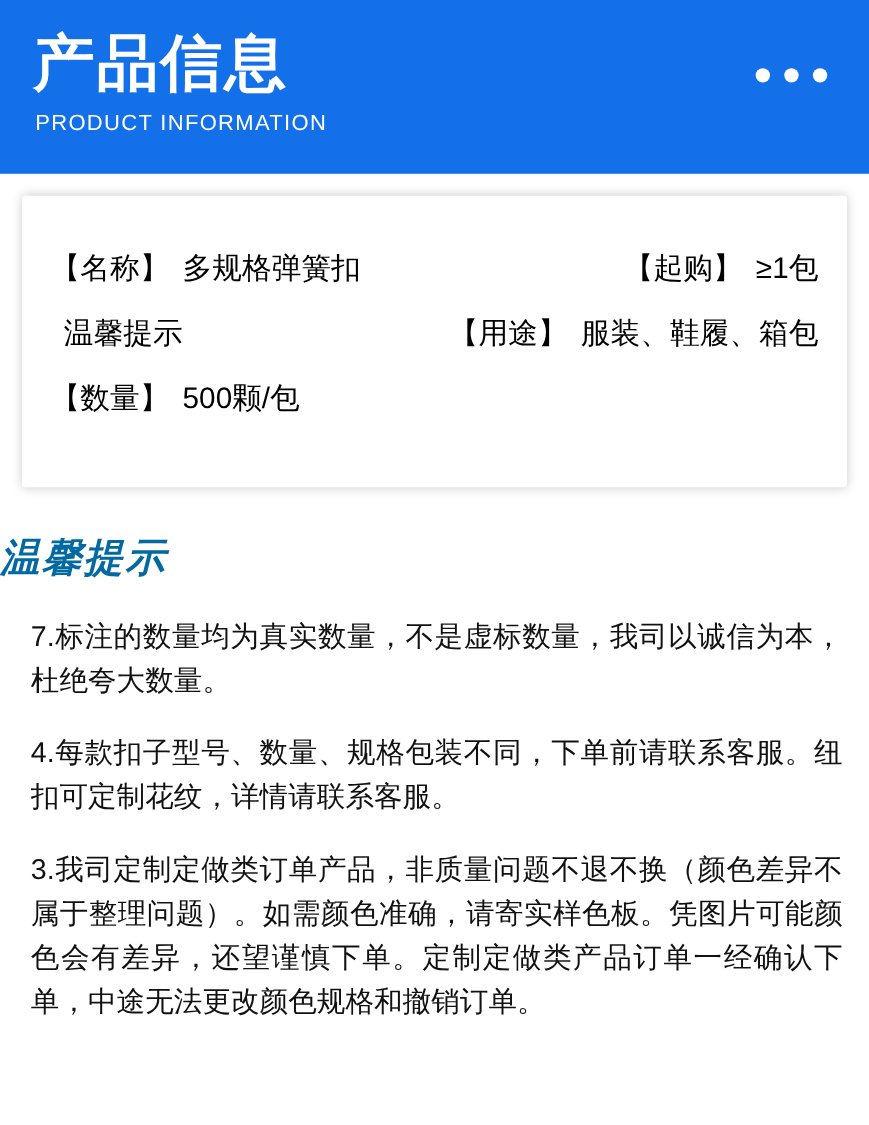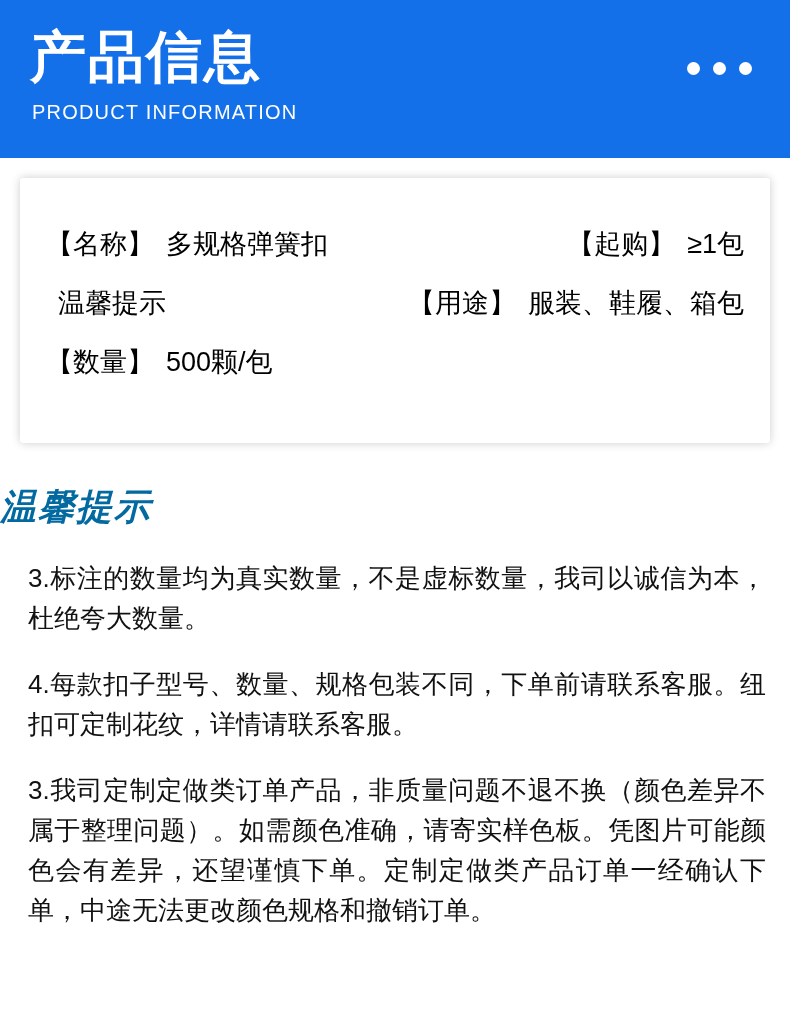--- a/index.html
+++ b/index.html
@@ -162,16 +162,16 @@
         <span class="spec-val">500颗/包</span>
       </div>
     </div>
 
   </div>
 </div>
 
 <div class="tips-title">温馨提示</div>
 
 <div class="tips-body">
-  <p class="tip-item">3.标注的数量均为真实数量，不是虚标数量，我司以诚信为本，杜绝夸大数量。</p>
+  <p class="tip-item">7.标注的数量均为真实数量，不是虚标数量，我司以诚信为本，杜绝夸大数量。</p>
   <p class="tip-item">4.每款扣子型号、数量、规格包装不同，下单前请联系客服。纽扣可定制花纹，详情请联系客服。</p>
   <p class="tip-item">3.我司定制定做类订单产品，非质量问题不退不换（颜色差异不属于整理问题）。如需颜色准确，请寄实样色板。凭图片可能颜色会有差异，还望谨慎下单。定制定做类产品订单一经确认下单，中途无法更改颜色规格和撤销订单。</p>
 </div>
 
 </body></html>

